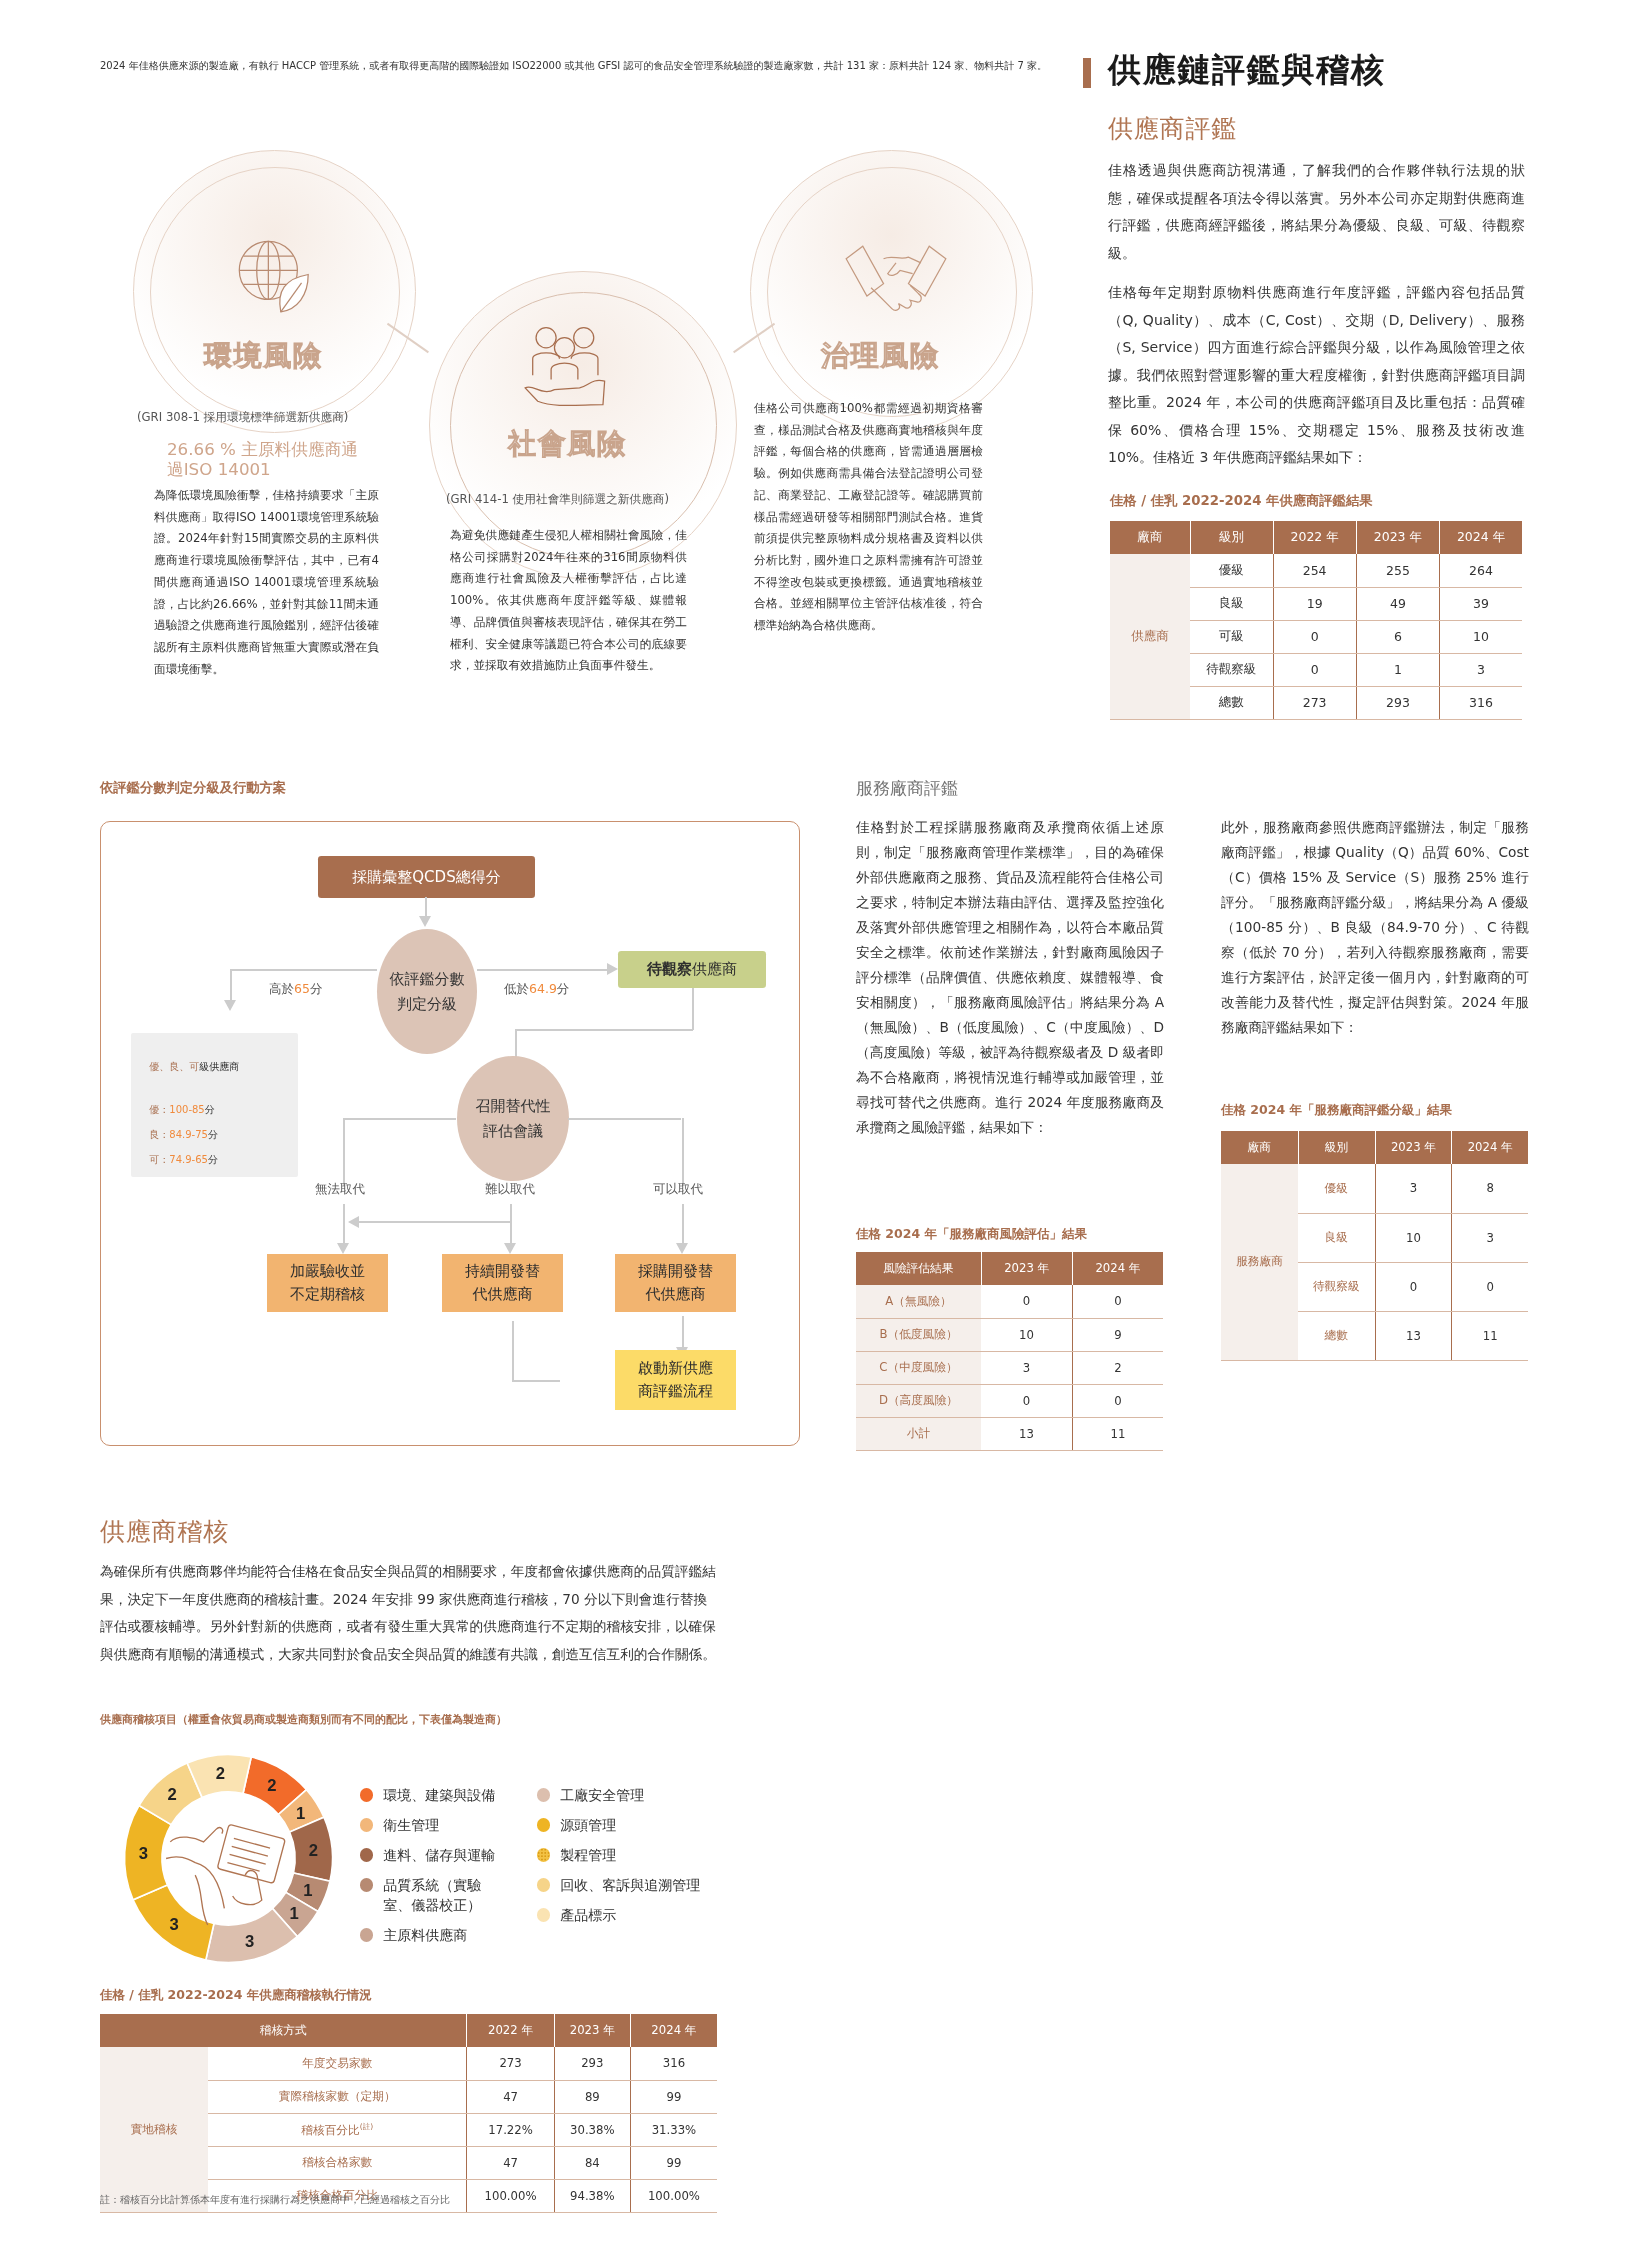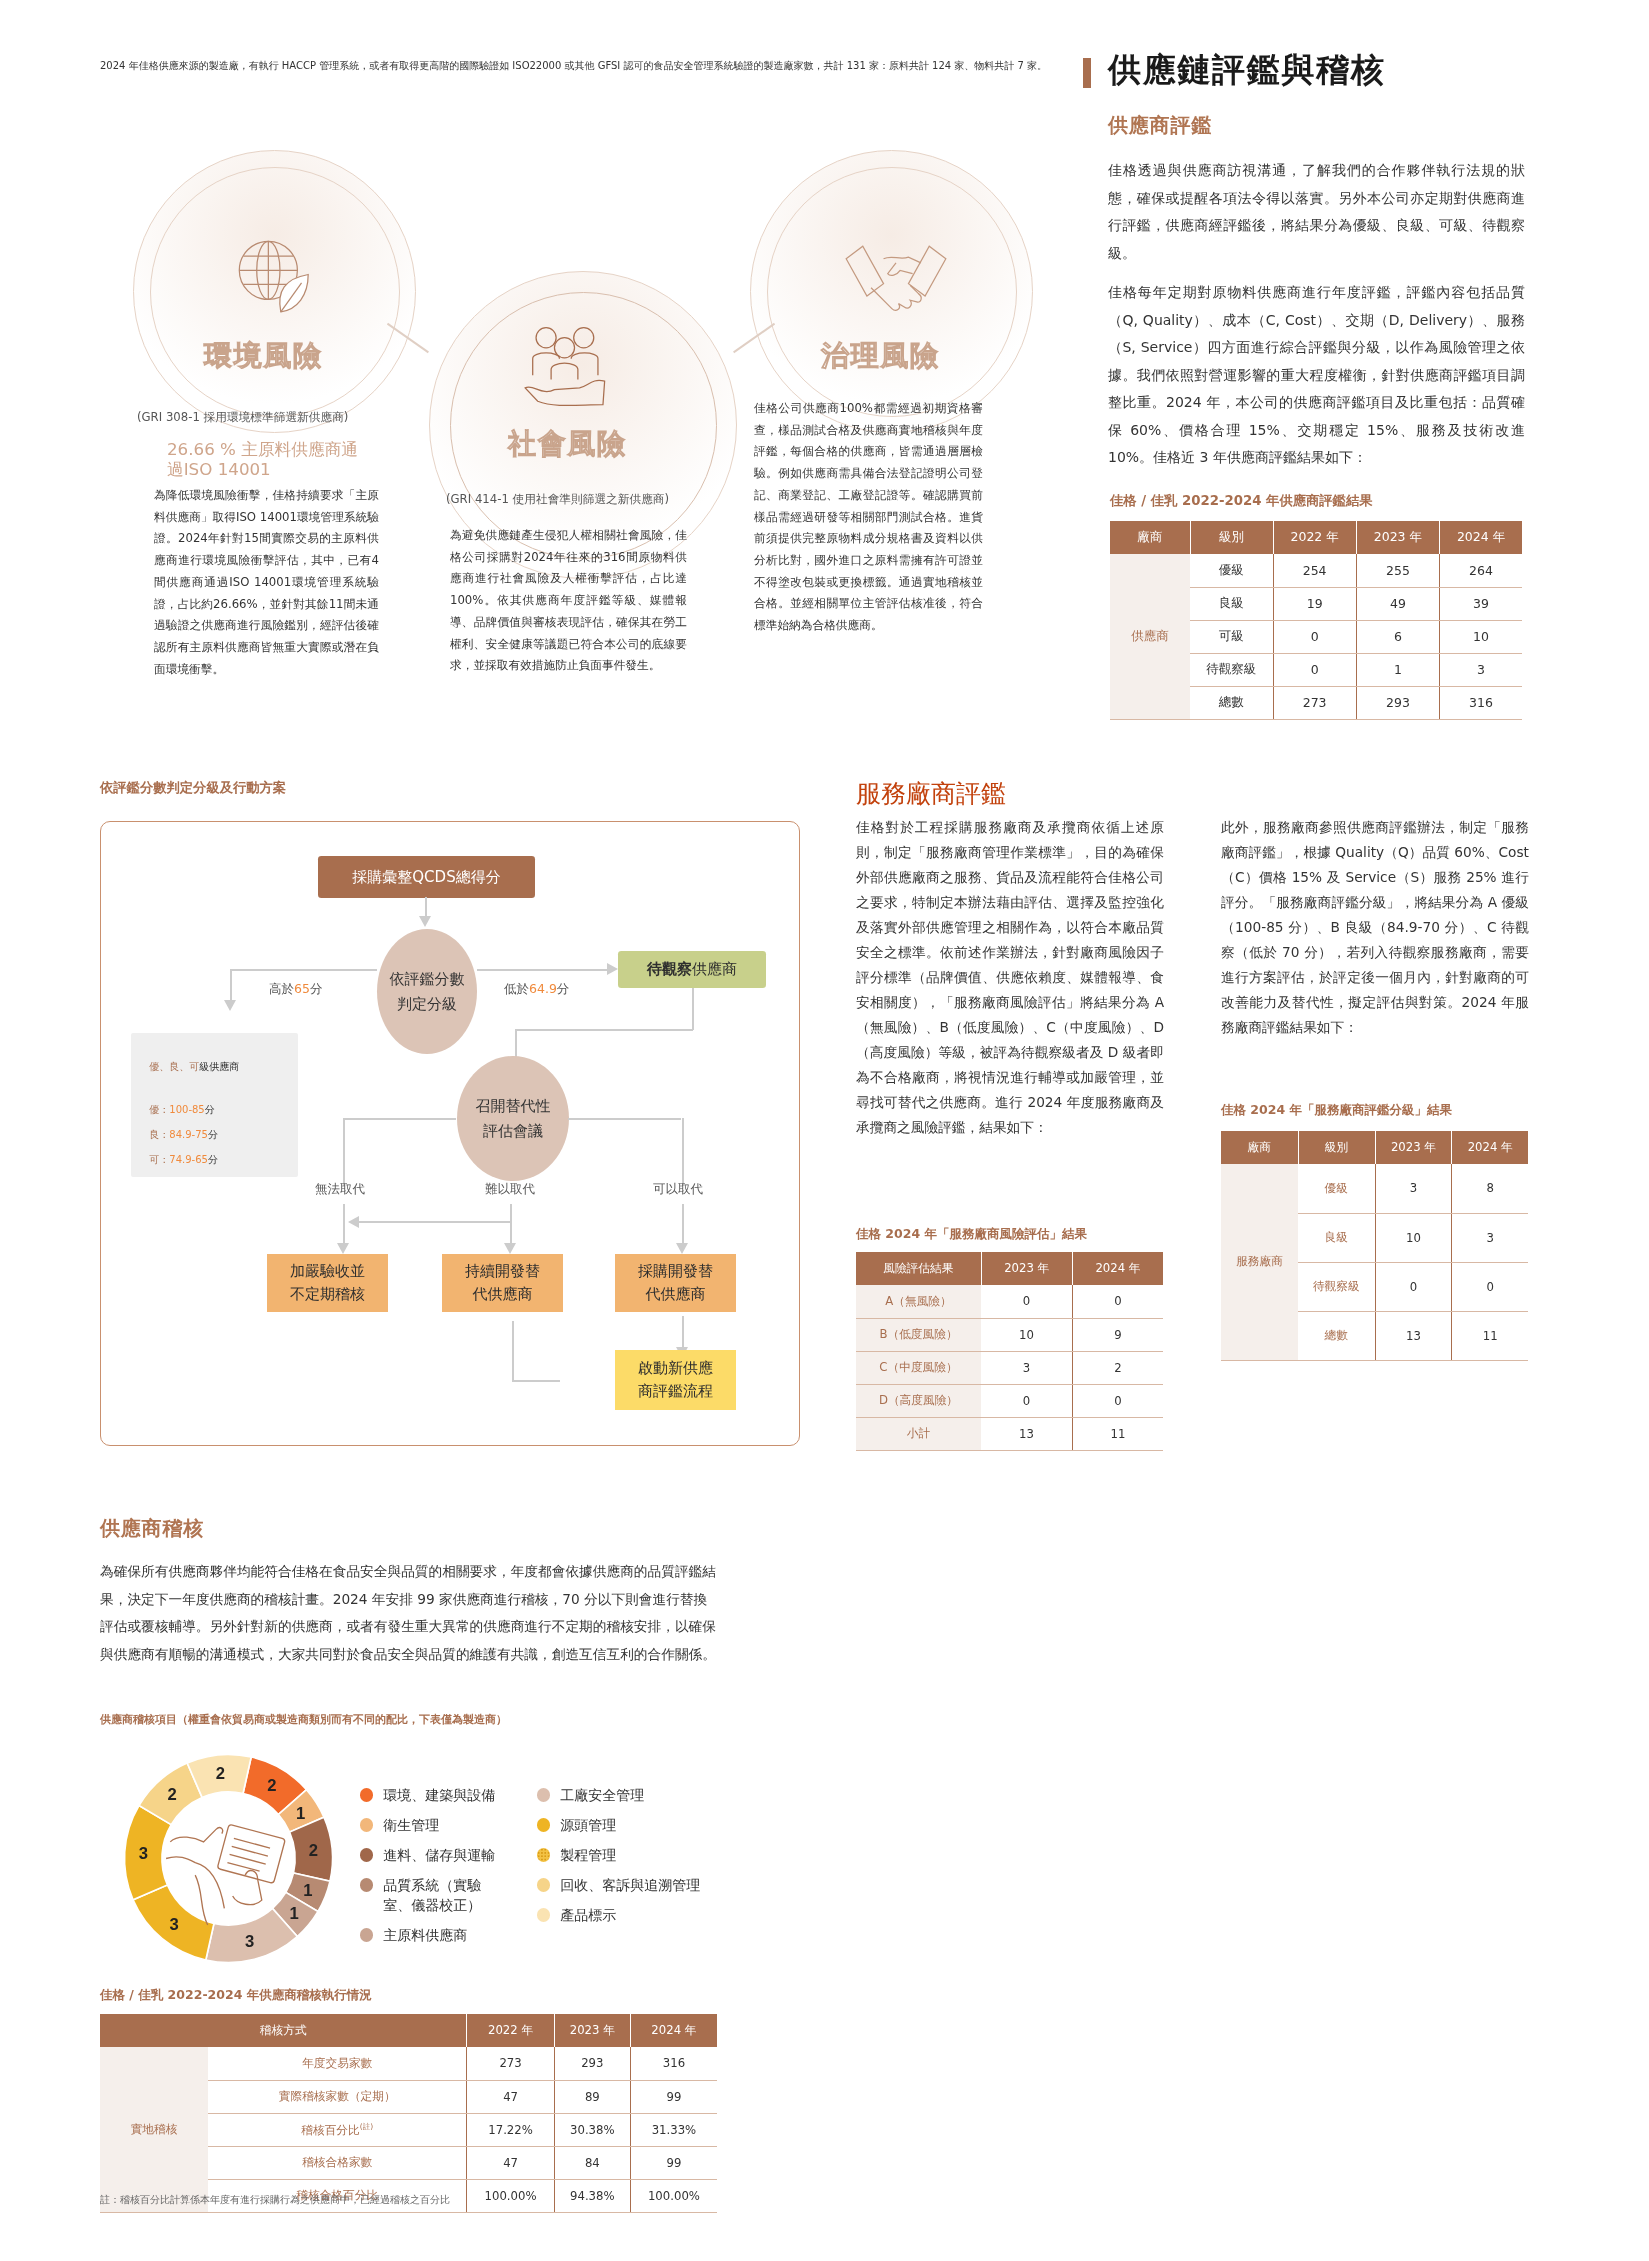--- a/index.html
+++ b/index.html
@@ -1,22 +1,22 @@
 <!DOCTYPE html>
 <html style="font-size:13.3px"><head>
 <meta charset="utf-8">
 <style>
 *{box-sizing:border-box;margin:0;padding:0}
 body{width:1650px;height:2261px;background:#fff;font-family:"DejaVu Sans","Liberation Sans",sans-serif;color:#2e2e2e;position:relative;overflow:hidden}
 .abs{position:absolute}
 .intro{left:100px;top:52px;width:958px;font-size:10px;line-height:27px;color:#333}
 .title-bar{left:1083px;top:58px;width:8.3px;height:30px;background:#a86e4e}
 .main-title{left:1108px;top:48px;font-size:33px;font-weight:bold;color:#1a1a1a;letter-spacing:1.7px}
-.sec-title{font-size:20px;font-weight:bold;color:#b07552;letter-spacing:0.8px}
-.sec-title2{font-size:25px;color:#c2410c}
+.sec-title{font-size:25px;font-weight:normal;color:#b07552;letter-spacing:0.8px}
+.sec-title2{font-size:17px;color:#737373}
 .para{font-size:14px;line-height:27.5px;color:#333;text-align:justify}
 .cap{font-size:13.3px;font-weight:bold;color:#a86e4e}
 .small{font-size:11.7px;line-height:21.7px;color:#333;text-align:justify}
 .gri{font-size:11.7px;color:#555}
 table.dt{border-collapse:collapse;font-size:12.5px;color:#333}
 table.dt th{background:#a86e4e;color:#fff;font-weight:normal;height:33px;border-right:1.7px solid #fff;text-align:center}
 table.dt th:last-child{border-right:none}
 table.dt td{text-align:center;border-bottom:1.7px solid #d8b8a4;border-right:1.7px solid #a86e4e;height:33px}
 table.dt td:last-child{border-right:none}
 table.dt td.grp{background:#f5efeb;color:#a86e4e;border-right:none;border-bottom:1.7px solid #d8b8a4}

